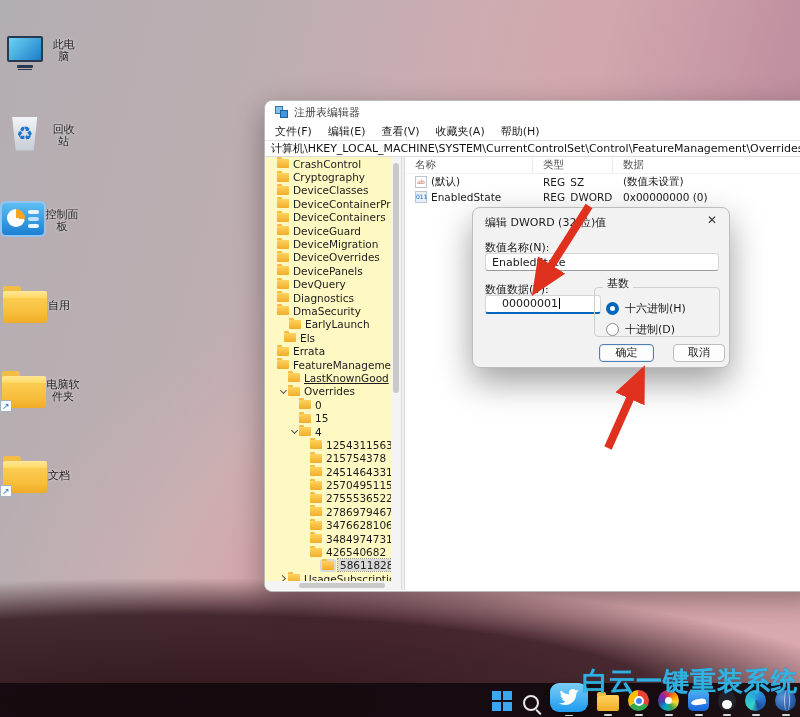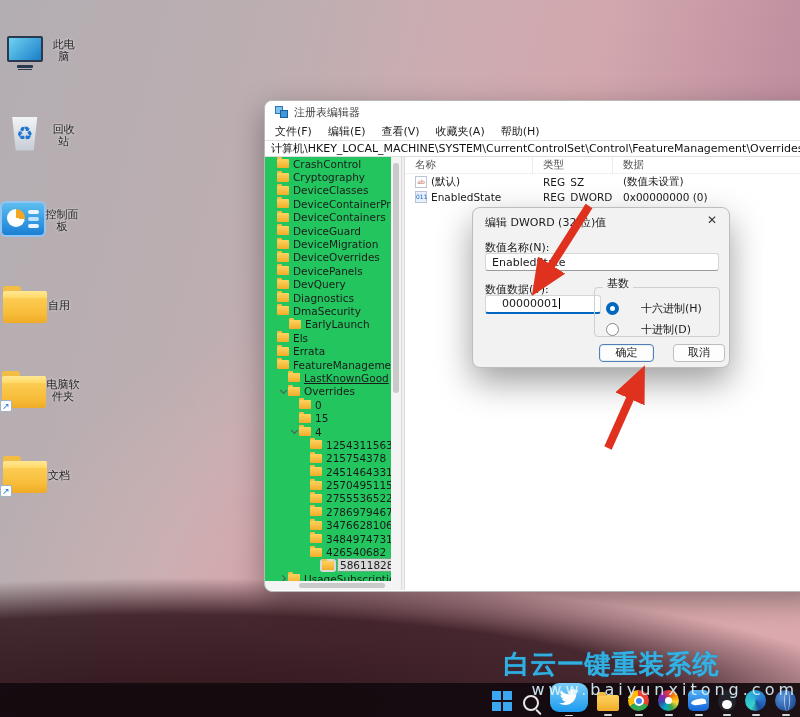--- a/index.html
+++ b/index.html
@@ -41,21 +41,21 @@
   #titlebar { height:22px; display:flex; align-items:center; padding-left:10px; gap:6px; background:#fff; }
   .reg-appicon { width:13px; height:13px; position:relative; }
   .reg-appicon i { position:absolute; display:block; }
   .reg-appicon .b1{ left:0; top:0; width:8px; height:8px; background:#7ec3ee; border:1px solid #2d77b5;}
   .reg-appicon .b2{ left:5px; top:4px; width:8px; height:8px; background:#3f98dc; border:1px solid #1c5fa0;}
   #titlebar .t { font-size:11px; color:#444; }
   #menubar { height:17px; display:flex; align-items:center; gap:16px; padding-left:10px; font-size:11px; color:#1b1b1b; background:#fff; }
   #addressbar { height:17px; border-top:1px solid #e3e3e3; border-bottom:1px solid #dcdcdc; display:flex; align-items:center; padding-left:6px; font-size:11px; color:#111; background:#fff; white-space:nowrap; overflow:hidden; }
 
   #regbody { position:relative; height:calc(100% - 57px); display:flex; }
-  #treepane { width:144px; height:100%; overflow:hidden; position:relative; background:#22c55e; }
+  #treepane { width:144px; height:100%; overflow:hidden; position:relative; background:#fef9c3; }
   .tree-row { height:13.4px; display:flex; align-items:center; white-space:nowrap; font-size:10.5px; color:#1b1b1b; cursor:default; }
   .chev { width:9px; height:9px; display:inline-block; position:relative; flex:0 0 9px; }
   .chev.down::before { content:""; position:absolute; left:2px; top:1px; width:4px; height:4px; border-right:1.4px solid #555; border-bottom:1.4px solid #555; transform:rotate(45deg); }
   .chev.right::before { content:""; position:absolute; left:1px; top:2px; width:4px; height:4px; border-right:1.4px solid #555; border-bottom:1.4px solid #555; transform:rotate(-45deg); }
   .tfolder { width:12px; height:9px; background:linear-gradient(180deg,#ffd35e,#f0ad2a); border-radius:1px; position:relative; margin-right:4px; flex:0 0 12px; }
   .tfolder::before { content:""; position:absolute; left:0; top:-2px; width:5px; height:2px; background:#f3bc45; border-radius:1px 1px 0 0; }
   .tree-label.sel { background:#d9d9d9; outline:1px dotted #9a9a9a; padding:0 2px; }
   .tree-row.selected .tfolder { box-shadow:0 0 0 2px #d9d9d9; }
 
   #vscroll { width:10px; height:100%; background:#f4f4f4; position:relative; flex:0 0 10px; }
@@ -77,21 +77,21 @@
   #dlg { position:absolute; left:472px; top:207px; width:258px; height:161px; background:#f2f2f2; border:1px solid #bdbdbd; border-radius:8px; box-shadow:0 14px 34px rgba(0,0,0,.38); z-index:5; font-size:11px; color:#1a1a1a; }
   #dlg .dtitle { position:absolute; left:12px; top:7px; font-size:11px; }
   #dlg .dclose { position:absolute; right:12px; top:5px; font-size:12px; color:#333; cursor:default; }
   #dlg .lab-name { position:absolute; left:12px; top:32px; }
   #dlg .f-name { position:absolute; left:12px; top:45px; width:234px; height:18px; background:#fff; border:1px solid #d6d6d6; border-bottom:1px solid #9a9a9a; border-radius:3px; font-size:11px; padding-left:6px; line-height:17px; }
   #dlg .lab-data { position:absolute; left:12px; top:74px; }
   #dlg .f-data { position:absolute; left:12px; top:87px; width:116px; height:19px; background:#fff; border:1px solid #d6d6d6; border-bottom:2px solid #0067c0; border-radius:3px; font-size:11px; padding-left:16px; line-height:16px; }
   .caret { display:inline-block; width:1px; height:11px; background:#000; vertical-align:-2px; margin-left:1px; }
   #dlg .grp { position:absolute; left:121px; top:79px; width:126px; height:50px; border:1px solid #cfcfcf; border-radius:4px; }
   #dlg .grp-lab { position:absolute; left:130px; top:68px; background:#f2f2f2; padding:0 4px; }
-  .radio-row { position:absolute; left:133px; display:flex; align-items:center; gap:22px; }
+  .radio-row { position:absolute; left:133px; display:flex; align-items:center; gap:6px; }
   .radio { width:13px; height:13px; border-radius:50%; background:#fff; }
   .radio.on { border:4px solid #0067c0; }
   .radio.off { border:1px solid #8a8a8a; }
   .btn { position:absolute; height:18px; background:#fdfdfd; border-radius:4px; font-size:11px; text-align:center; line-height:16px; }
   .btn.ok { left:126px; top:136px; width:55px; border:1.6px solid #4f7fb5; box-shadow:0 0 0 1px #e8eef5 inset; }
   .btn.cancel { left:200px; top:136px; width:52px; border:1px solid #bdbdbd; }
 
   
   #arrows { position:absolute; left:0; top:0; width:800px; height:717px; z-index:6; pointer-events:none; }
 
@@ -257,21 +257,21 @@
             <div class="tree-row" style="padding-left: 3px;">
               <span class="chev"></span>
               <span class="tfolder"></span>
               <span class="tree-label">DmaSecurity</span>
             </div>
             <div class="tree-row" style="padding-left: 3px; margin-left: 12px;">
               <span class="chev"></span>
               <span class="tfolder"></span>
               <span class="tree-label">EarlyLaunch</span>
             </div>
-            <div class="tree-row" style="padding-left: 3px;">
+            <div class="tree-row" style="padding-left: 10px;">
               <span class="chev"></span>
               <span class="tfolder"></span>
               <span class="tree-label">Els</span>
             </div>
             <div class="tree-row" style="padding-left: 3px;">
               <span class="chev"></span>
               <span class="tfolder"></span>
               <span class="tree-label">Errata</span>
             </div>
             <div class="tree-row" style="padding-left: 3px;">
@@ -481,16 +481,15 @@
         </div>
         <div class="tb-item">
           <div class="glyph g-globe"></div>
           <div class="runbar"></div>
         </div>
       </div>
   </div>
 
   <div id="wm">
     <div class="big">白云一键重装系统</div>
-    <div class="url">www.baiyunxitong.com</div>
   </div>
 
 </div>
 
 </body></html>

